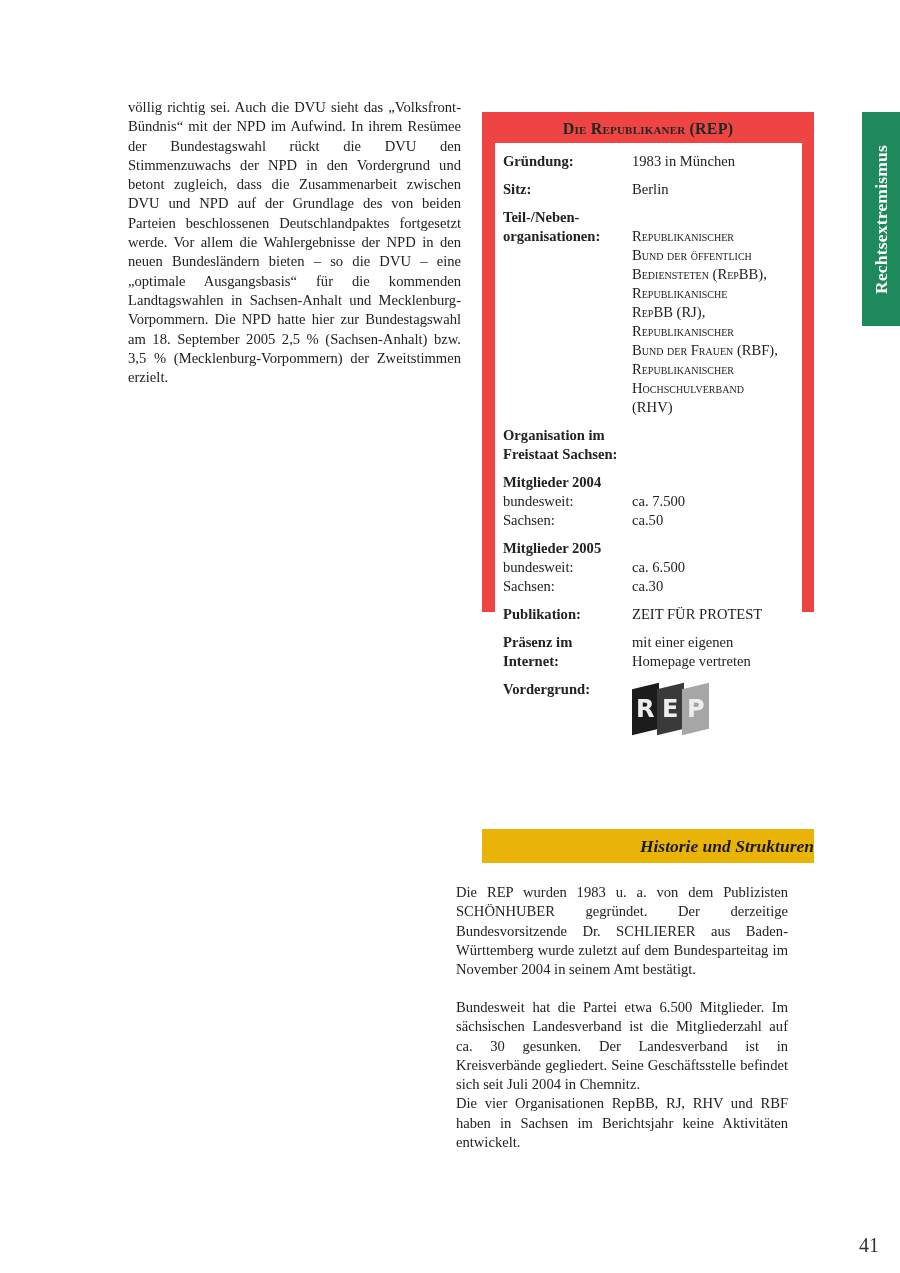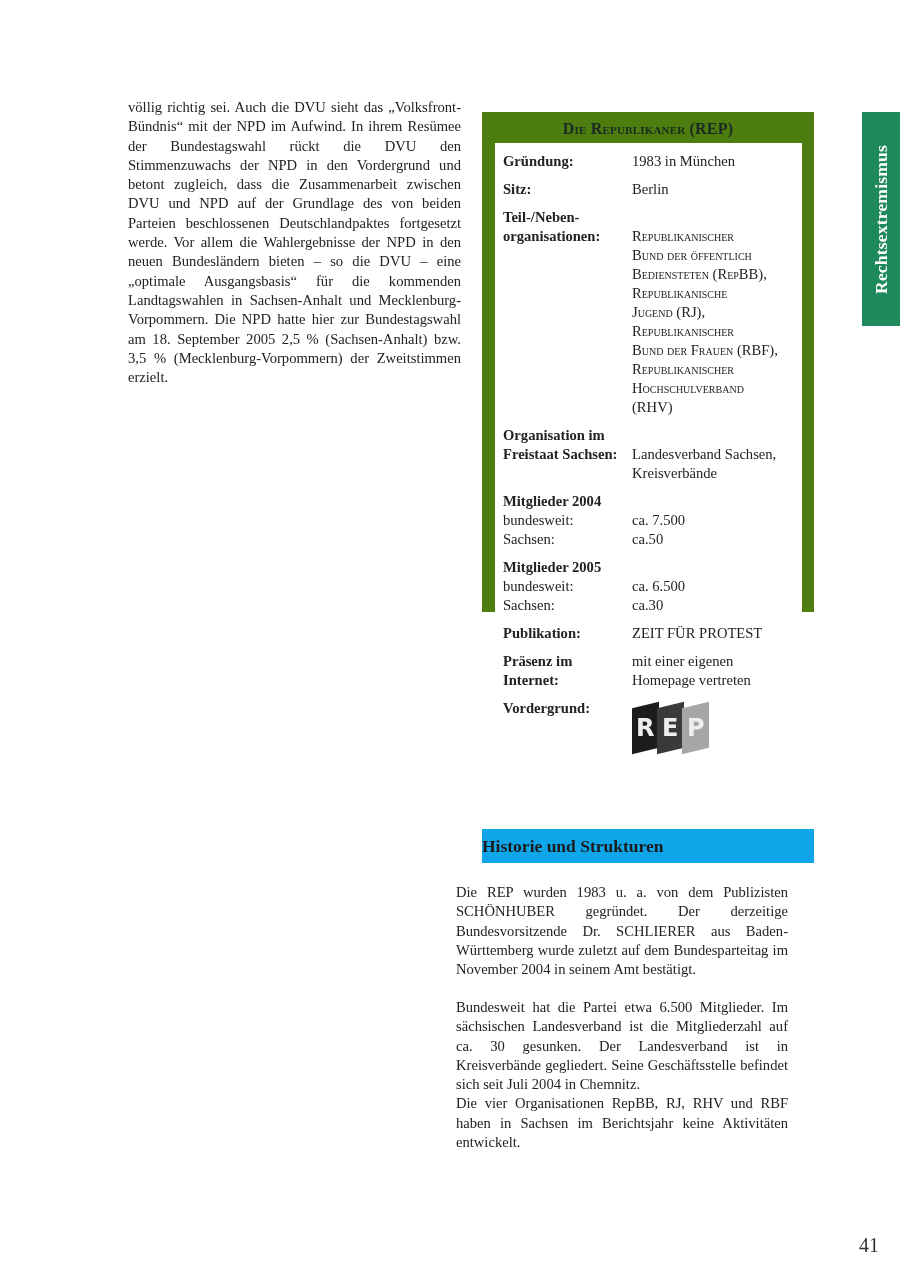--- a/index.html
+++ b/index.html
@@ -10,21 +10,21 @@
   }
   .left-col {
     position:absolute; left:128px; top:98px; width:333px;
     font-size:14.6px; line-height:19.3px; text-align:justify;
     hyphens:manual;
   }
   .left-col p { margin:0; }
 
   .infobox {
     position:absolute; left:482px; top:112px; width:332px; height:500px;
-    background:#4d7c0f; box-sizing:border-box;
+    background:#ef4444; box-sizing:border-box;
   }
   .infobox-title {
     text-align:center; font-weight:bold; font-size:16px; color:#1a2a22;
     padding-top:8px; height:28px; box-sizing:border-box;
     font-variant:small-caps; letter-spacing:0.2px;
   }
   .infobox-inner {
     position:absolute; left:13px; top:31px; width:307px; height:622px;
     background:#fff; box-sizing:border-box; padding:9px 8px 0 8px;
     font-size:14.6px; line-height:19px;
@@ -46,22 +46,22 @@
     font-family:"DejaVu Sans","Liberation Sans",sans-serif; font-weight:bold;
     font-size:24px; color:#eee;
   }
   .flag.f1 { background:#1c1c1c; }
   .flag.f2 { background:#3a3a3a; }
   .flag.f3 { background:#a6a6a6; }
   .flag span { transform:skewY(14deg); display:block; }
 
   .section-header {
     position:absolute; left:482px; top:829px; width:332px; height:34px;
-    background:#0ea5e9; text-align:left; font-weight:bold; font-size:17.5px;
-    line-height:34px; color:#1b1b1b;
+    background:#eab308; text-align:right; font-weight:bold; font-size:17.5px;
+    line-height:34px; color:#1b1b1b;font-style:italic;
   }
   .right-text {
     position:absolute; left:456px; width:332px;
     font-size:14.6px; line-height:19.3px; text-align:justify;
   }
   .right-text p { margin:0; }
 
   .side-tab {
     position:absolute; left:862px; top:112px; width:38px; height:214px;
     background:#1e8a5c; display:flex; align-items:center; justify-content:center;
@@ -99,38 +99,33 @@
       <div class="lbl">
         <div>Teil-/Neben-</div>
         <div>organisationen:</div>
       </div>
       <div class="val sc">
         <div style="height:19px"></div>
         <div>Republikanischer</div>
         <div>Bund der öffentlich</div>
         <div>Bediensteten (RepBB),</div>
         <div>Republikanische</div>
-        <div>Jugend (RJ),</div>
+        <div>RepBB (RJ),</div>
         <div>Republikanischer</div>
         <div>Bund der Frauen (RBF),</div>
         <div>Republikanischer</div>
         <div>Hochschulverband</div>
         <div>(RHV)</div>
       </div>
     </div>
 
     <div class="row">
       <div class="lbl">
         <div>Organisation im</div>
         <div>Freistaat Sachsen:</div>
-      </div>
-      <div class="val">
-        <div style="height:19px"></div>
-        <div>Landesverband Sachsen,</div>
-        <div>Kreisverbände</div>
       </div>
     </div>
 
     <div class="group">
       <div class="group-title">Mitglieder 2004</div>
       <div class="subrow">
         <div class="lbl">bundesweit:</div>
         <div class="val"><span>ca.</span> <span>7.500</span></div>
       </div>
       <div class="subrow">

